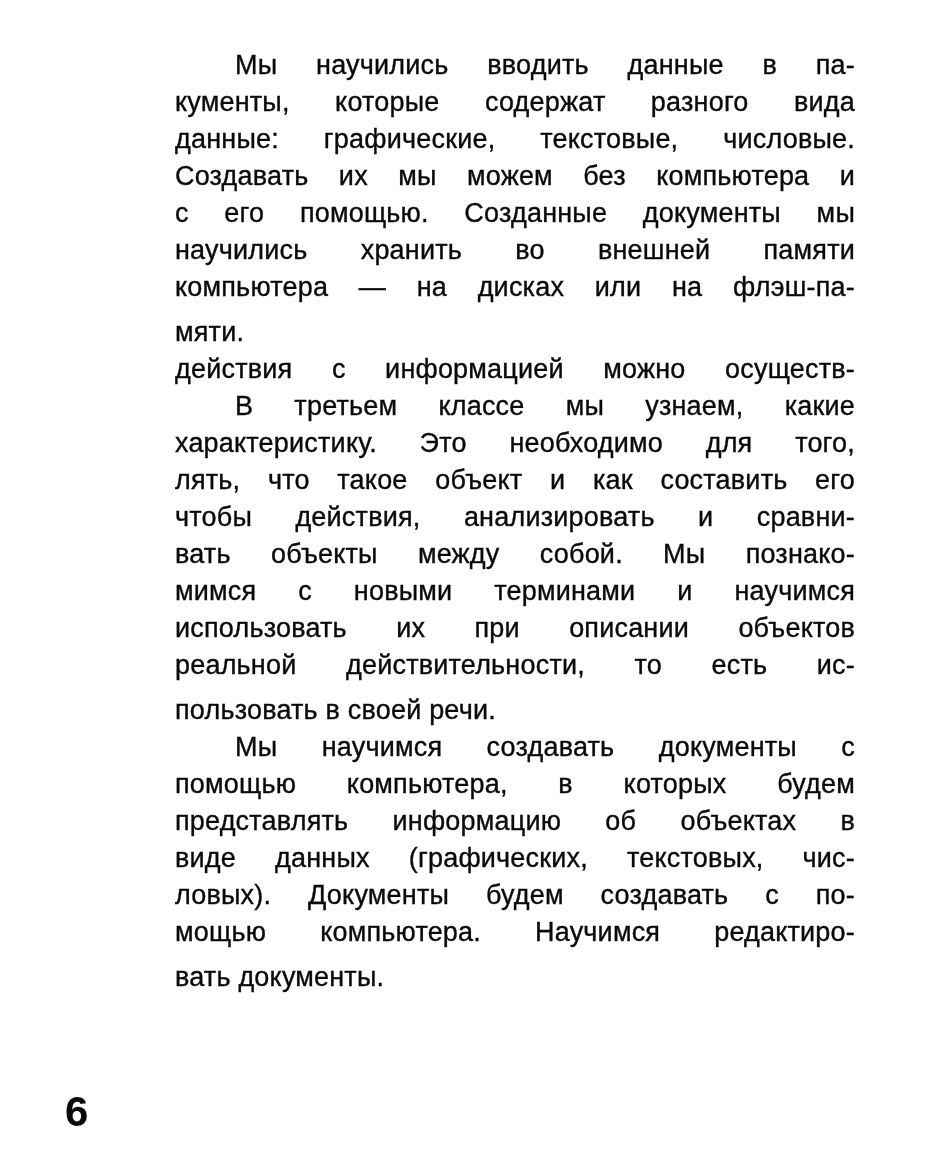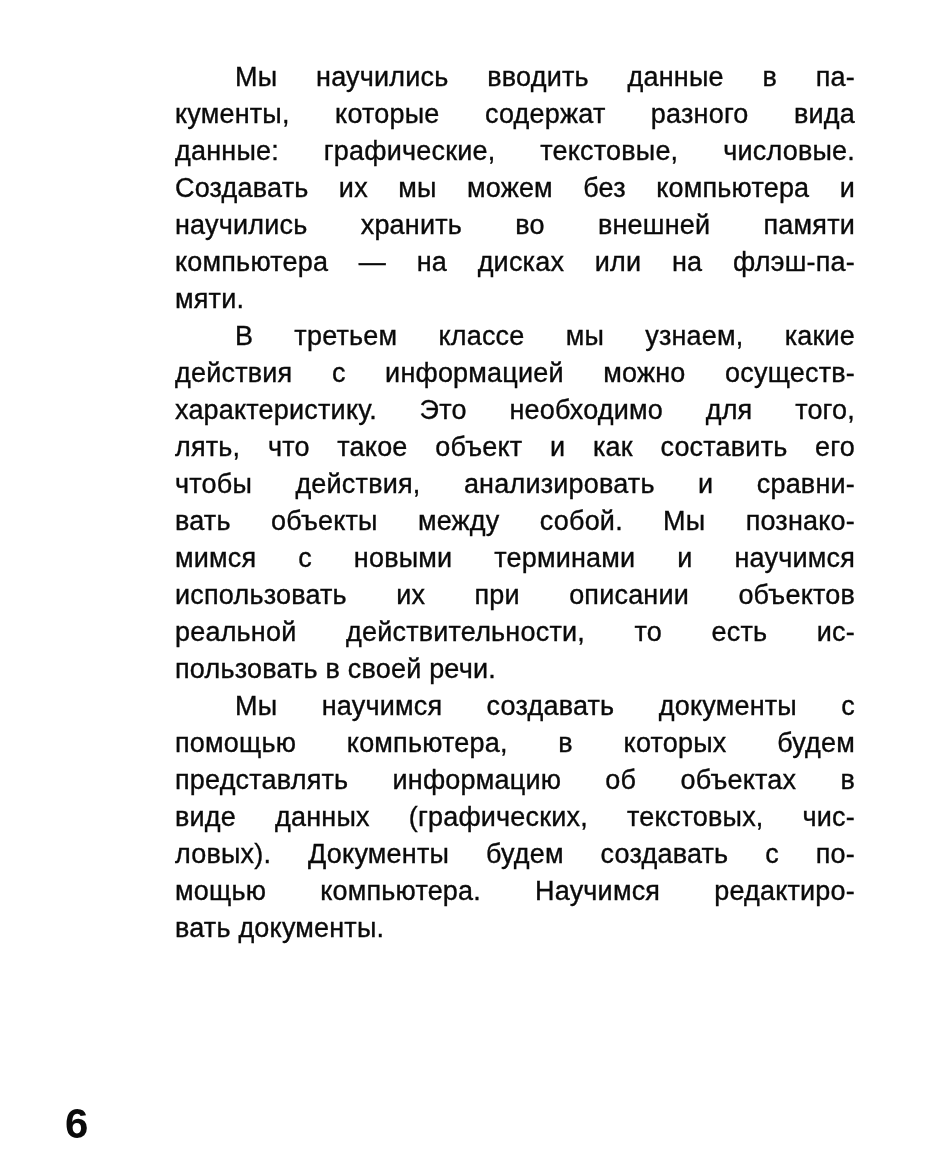--- a/index.html
+++ b/index.html
@@ -10,21 +10,21 @@
     body {
       width: 925px;
       height: 1175px;
       position: relative;
       overflow: hidden;
       font-family: "Liberation Sans", "DejaVu Sans", sans-serif;
       color: #0a0a0a;
     }
     .page {
       position: absolute;
-      left: 0; top: 12px;
+      left: 0; top: 0;
       width: 925px;
       height: 1091px;
     }
     .text-block {
       position: absolute;
       left: 175px;
       top: 47px;
       width: 680px;
     }
     .line {
@@ -37,20 +37,21 @@
       text-align: justify;
       text-align-last: justify;
       -webkit-text-stroke: 0.35px #0a0a0a;
       letter-spacing: 0.2px;
     }
     .line.indent {
       padding-left: 60px;
     }
     .line.last {
       text-align-last: left;
+      margin-top: 8px;
     }
     .paragraph {
       display: block;
     }
     .page-number {
       position: absolute;
       left: 65px;
       top: 1088px;
       font-size: 42px;
       font-weight: bold;
@@ -62,28 +63,29 @@
 <body>
 
 <div class="page">
   <div class="text-block">
 
     <div class="paragraph">
       <span class="line indent">Мы научились вводить данные в па-</span>
       <span class="line">кументы, которые содержат разного вида</span>
       <span class="line">данные: графические, текстовые, числовые.</span>
       <span class="line">Создавать их мы можем без компьютера и</span>
+      <span class="line">с его помощью. Созданные документы мы</span>
       <span class="line">научились хранить во внешней памяти</span>
       <span class="line">компьютера — на дисках или на флэш-па-</span>
       <span class="line last">мяти.</span>
     </div>
 
     <div class="paragraph">
+      <span class="line">действия с информацией можно осуществ-</span>
       <span class="line indent">В третьем классе мы узнаем, какие</span>
-      <span class="line">действия с информацией можно осуществ-</span>
       <span class="line">характеристику. Это необходимо для того,</span>
       <span class="line">лять, что такое объект и как составить его</span>
       <span class="line">чтобы действия, анализировать и сравни-</span>
       <span class="line">вать объекты между собой. Мы познако-</span>
       <span class="line">мимся с новыми терминами и научимся</span>
       <span class="line">использовать их при описании объектов</span>
       <span class="line">реальной действительности, то есть ис-</span>
       <span class="line last">пользовать в своей речи.</span>
     </div>
 

